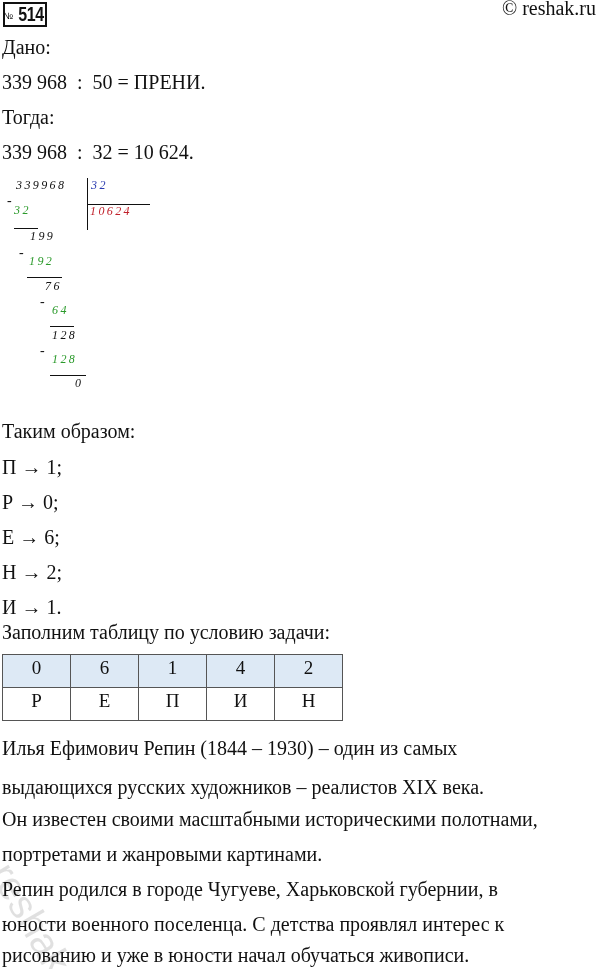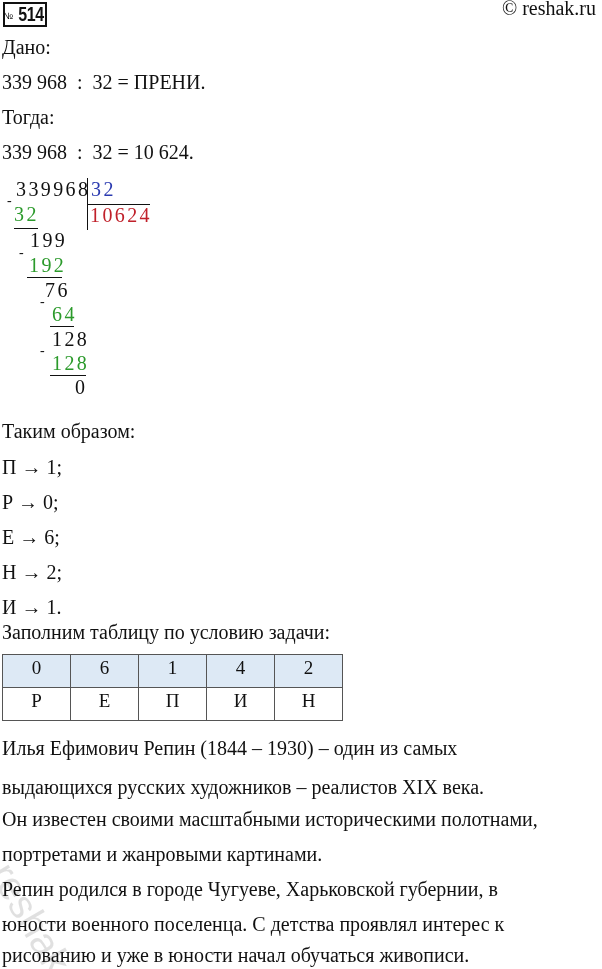--- a/index.html
+++ b/index.html
@@ -5,21 +5,21 @@
   html, body { margin:0; padding:0; background:#fff; }
   body { width:602px; height:969px; position:relative; overflow:hidden;
          font-family:"Liberation Serif", serif; color:#111; font-size:20px; }
   .abs { position:absolute; white-space:nowrap; }
   .badge { left:3px; top:2px; width:44px; height:25px; border:2px solid #111; box-sizing:border-box;
            font-family:"Liberation Sans", sans-serif; display:flex; align-items:flex-end; justify-content:center; }
   .badge .no { font-size:9px; margin-right:2px; margin-bottom:4px; }
   .badge .num { font-size:20px; font-weight:bold; letter-spacing:-0.5px; line-height:22px; transform:scaleX(0.8); }
   .copy { right:6px; top:-3px; font-size:20px; }
   .line { left:2px; font-size:20px; }
-  .ld { font-family:"Liberation Serif", serif; font-size:20px; letter-spacing:2.4px; }
+  .ld { font-family:"Liberation Serif", serif; font-size:12px; letter-spacing:2.4px;font-style:italic; }
   .blk { color:#111; }
   .grn { color:#2b9a2b; }
   .blu { color:#2a3ab0; }
   .red { color:#c0202a; }
   .hr { position:absolute; height:1px; background:#111; }
   .vr { position:absolute; width:1px; background:#111; }
   .minus { font-size:14px; }
   table.t { position:absolute; left:2px; top:654px; border-collapse:collapse; font-size:19px; }
   table.t td { width:67px; height:32px; border:1px solid #555; text-align:center; vertical-align:top; padding:0; line-height:26px; }
   table.t tr.head td { background:#dde9f5; }
@@ -30,21 +30,21 @@
 </head>
 <body>
 
 <div class="abs badge">
   <span class="no">№</span>
   <span class="num">514</span>
 </div>
 <div class="abs copy">© reshak.ru</div>
 
 <div class="abs line" style="top:36px">Дано:</div>
-<div class="abs line" style="top:71px; white-space:pre">339 968  :  32 = ПРЕНИ.</div>
+<div class="abs line" style="top:71px; white-space:pre">339 968  :  50 = ПРЕНИ.</div>
 <div class="abs line" style="top:106px">Тогда:</div>
 <div class="abs line" style="top:141px; white-space:pre">339 968  :  32 = 10 624.</div>
 
 <div>
   <div class="abs ld blk" style="left:16px; top:178px">339968</div>
   <div class="vr" style="left:87px; top:178px; height:52px"></div>
   <div class="abs ld blu" style="left:91px; top:178px">32</div>
   <div class="hr" style="left:88px; top:204px; width:62px"></div>
   <div class="abs ld red" style="left:90px; top:204px">10624</div>
 

